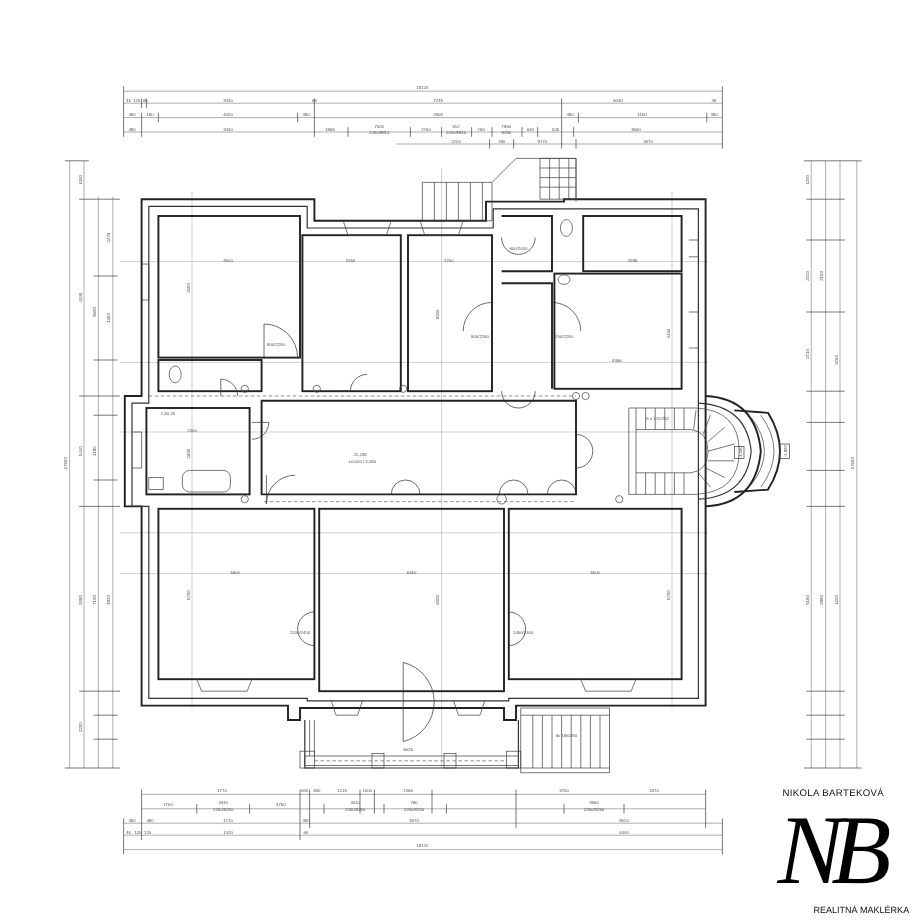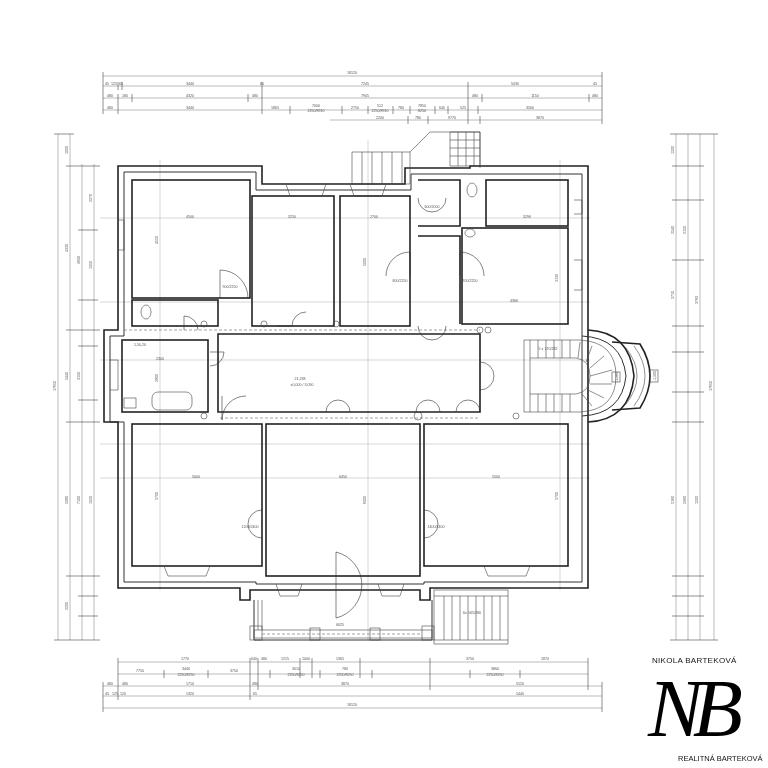--- a/index.html
+++ b/index.html
@@ -411,14 +411,14 @@
     <text class="dim" x="470" y="282" text-anchor="middle">700/2250</text>
     <text class="dim" x="432" y="208" text-anchor="middle">600/2000</text>
     <text class="dim" x="250" y="528" text-anchor="middle">1200/2400</text>
     <text class="dim" x="436" y="528" text-anchor="middle">1400/2400</text>
   </g>
 </svg>
 
 <div class="logo">
   <div class="logo-top">NIKOLA BARTEKOVÁ</div>
   <div class="logo-mark">NB</div>
-  <div class="logo-bottom">REALITNÁ BARTEKOVÁ</div>
+  <div class="logo-bottom">REALITNÁ MAKLÉRKA</div>
 </div>
 
 </body></html>

